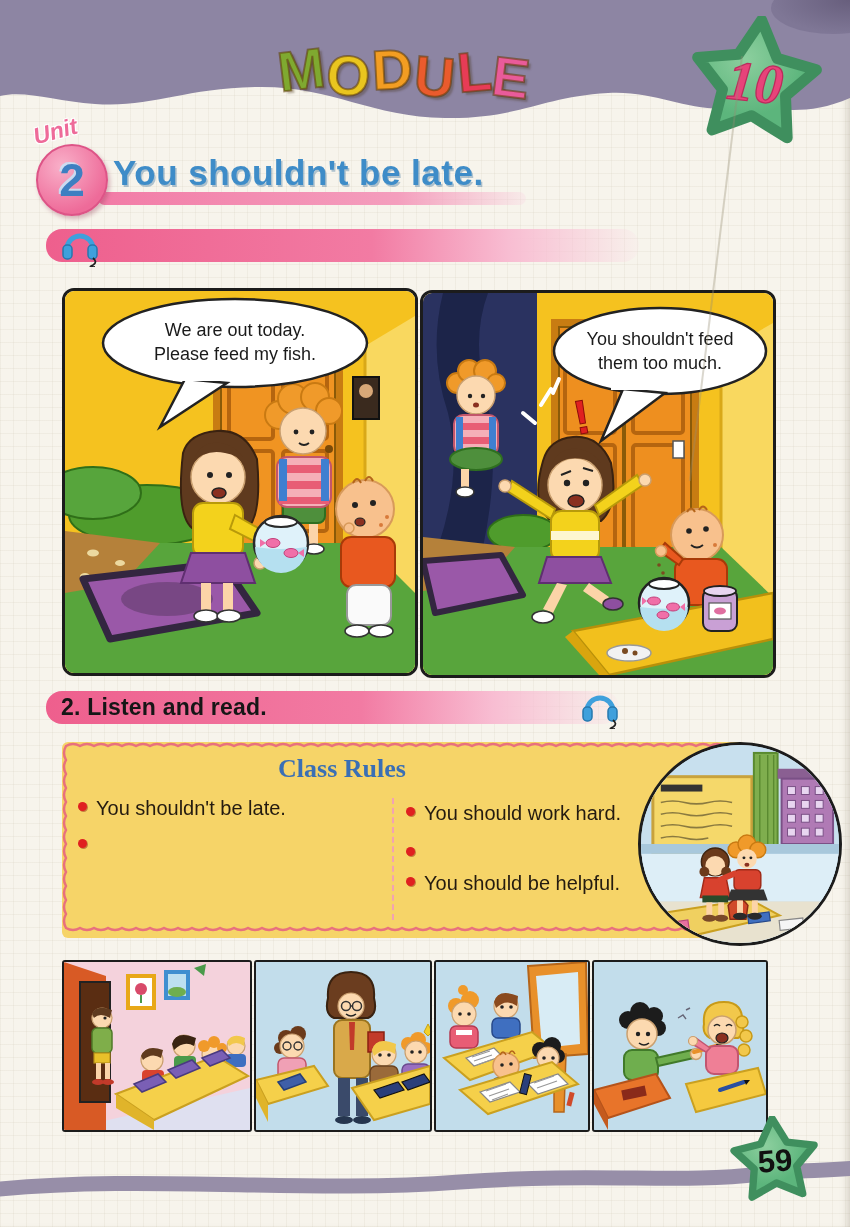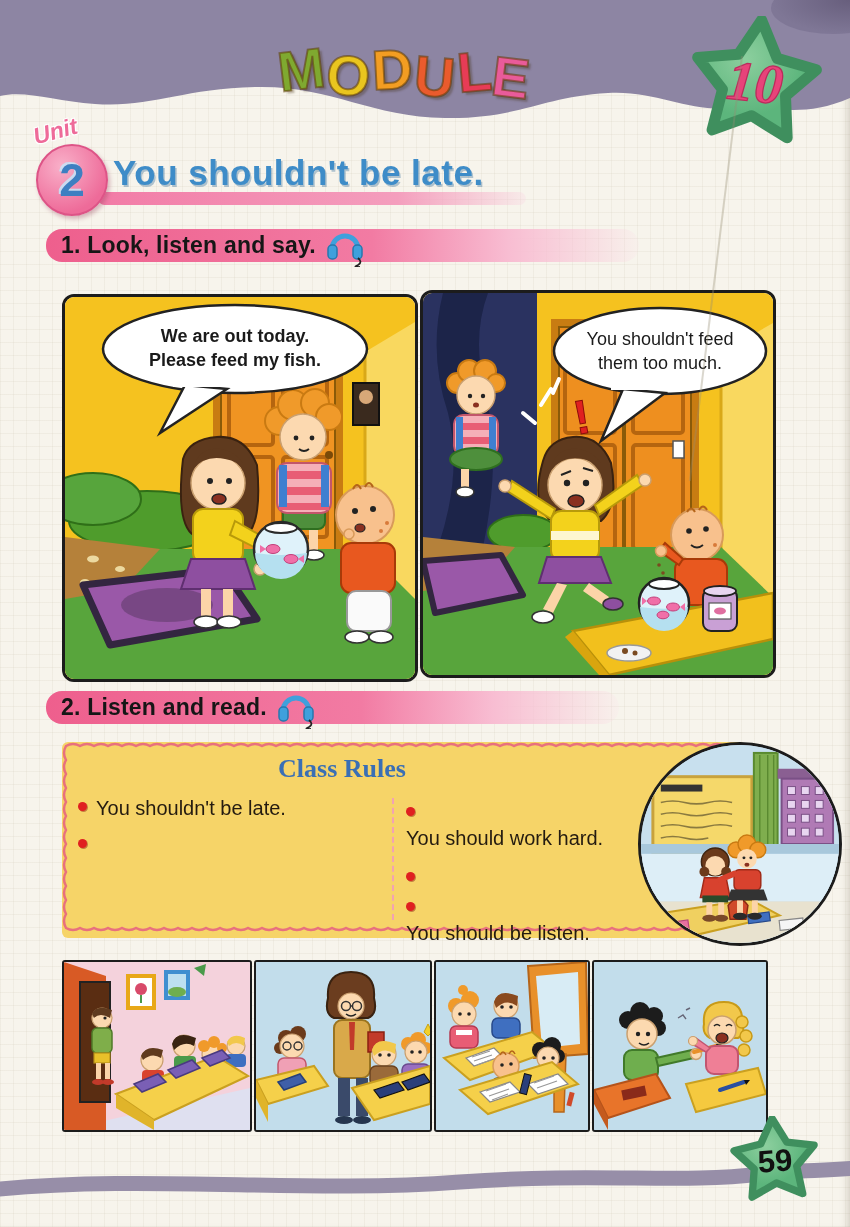--- a/index.html
+++ b/index.html
@@ -37,40 +37,40 @@
   #page-title{left:113px;top:153px;font-size:35px;font-weight:900;color:var(--title_blue);
     letter-spacing:.5px;z-index:3;text-shadow:1.5px 1.5px 0 rgba(40,100,150,.35);}
   #title-bar{left:98px;top:192px;width:428px;height:13px;border-radius:7px;z-index:1;
     background:linear-gradient(90deg,#f27ba6,#f49ebd 70%,rgba(250,210,226,.25));}
   
   .section-bar{height:33px;border-radius:16px;display:flex;align-items:center;
     padding-left:15px;gap:10px;
     background:linear-gradient(90deg,var(--pink) 0%,#f27ba3 55%,#f8bdd2 78%,rgba(252,222,233,.15) 100%);}
   .section-bar .lbl{font-size:23px;font-weight:800;color:#161616;letter-spacing:.2px;white-space:nowrap;}
   #sec1{left:46px;top:229px;width:578px;}
-  #sec2{left:46px;top:691px;width:558px;}
+  #sec2{left:46px;top:691px;width:558px;justify-content:space-between;}
   
   .panel{border:3px solid #1c1c1c;border-radius:12px;overflow:hidden;background:#fff;}
-  #panel1{left:62px;top:294px;width:350px;height:382px;font-weight:bold;}
+  #panel1{left:62px;top:288px;width:350px;height:382px;}
   #panel2{left:420px;top:290px;width:350px;height:382px;}
   .bubble-text{font-family:"Liberation Sans",sans-serif;font-size:18px;fill:#1a1a1a;}
   
   #rules-wrap{left:62px;top:742px;width:773px;height:204px;}
   #rules-box{position:absolute;left:0;top:0;width:684px;height:196px;
     background:var(--box_yellow);border-radius:6px;}
   #rules-wave{position:absolute;left:0;top:0;pointer-events:none;}
   #rules-title{position:absolute;left:0;top:12px;width:560px;text-align:center;
     font-family:"Liberation Serif","DejaVu Serif",serif;font-weight:bold;
     font-size:26px;color:var(--rules_blue);}
   .rules-col{position:absolute;list-style:none;margin:0;padding:0;}
   #rules-left{left:16px;top:53px;width:300px;}
   #rules-right{left:344px;top:58px;width:280px;}
   .rules-col li{display:flex;gap:9px;font-size:20px;color:#241b10;line-height:1.3;}
   #rules-left li{margin-bottom:11px;max-width:262px;}
-  #rules-right li{margin-bottom:14px;flex-direction:column;}
+  #rules-right li{margin-bottom:14px;}
   .dot{flex:0 0 auto;width:9px;height:9px;border-radius:50%;background:var(--bullet);
     margin-top:7px;box-shadow:1px 1px 0 rgba(120,0,0,.4);}
   #rules-divider{position:absolute;left:330px;top:56px;height:122px;border-left:2px dashed #f2a3b2;}
   #rules-circle{position:absolute;left:576px;top:0px;width:198px;height:198px;border-radius:50%;
     border:3px solid #1c1c1c;overflow:hidden;background:#c8e0ee;z-index:2;}
   
   .strip-panel{border:2px solid #1c1c1c;border-radius:3px;overflow:hidden;top:960px;height:168px;background:#c2ddeb;}
   #pA{left:62px;width:186px;}
   #pB{left:254px;width:174px;}
   #pC{left:434px;width:152px;}
@@ -117,21 +117,20 @@
   </svg>
 
   <div id="unit-word" class="abs">Unit</div>
   <div id="unit-circle" class="abs">
     <span>2</span>
   </div>
   <div id="title-bar" class="abs"></div>
   <div id="page-title" class="abs">You shouldn't be late.</div>
 
   <div id="sec1" class="section-bar abs">
-    <span class="lbl">1. Look, listen and say.</span>
     <svg width="38" height="42" viewBox="0 0 38 42">
       <path d="M6,24 A13,13 0 0 1 32,24" fill="none" stroke="var(--hp_blue)" stroke-width="5" stroke-linecap="round"></path>
       <rect x="2" y="20" width="9" height="14" rx="4" fill="var(--hp_blue)" stroke="#2678ae" stroke-width="1.5"></rect>
       <rect x="27" y="20" width="9" height="14" rx="4" fill="var(--hp_blue)" stroke="#2678ae" stroke-width="1.5"></rect>
       <path d="M32,33 q5,4 0,7 q-6,3 2,2" fill="none" stroke="#222" stroke-width="1.8"></path>
     </svg>
   </div>
 
   <div id="panel1" class="panel abs">
     <svg width="100%" height="100%" viewBox="0 0 350 382" preserveAspectRatio="none">
@@ -370,21 +369,21 @@
     <ul id="rules-right" class="rules-col">
       <li>
           <span class="dot"></span>
           <span>You should work hard.</span>
         </li>
       <li>
           <span class="dot"></span>
         </li>
       <li>
           <span class="dot"></span>
-          <span>You should be listen.</span>
+          <span>You should be helpful.</span>
         </li>
     </ul>
     <div id="rules-circle">
       <svg width="100%" height="100%" viewBox="0 0 200 200">
         <rect width="200" height="200" fill="#c8e0ee"></rect>
         <rect x="12" y="32" width="100" height="78" fill="#f5d86a" stroke="#c8a23c" stroke-width="3"></rect>
         <rect x="20" y="40" width="42" height="7" fill="#333"></rect>
         <path d="M20,58 q12,-3 24,0 q12,3 24,0 q12,-3 24,0 M20,70 q12,-3 24,0 q12,3 24,0 q12,-3 24,0 M20,82 q12,-3 24,0 q12,3 24,0 q12,-3 24,0 M20,94 q12,-3 24,0 q12,3 24,0" fill="none" stroke="#8a7a40" stroke-width="1.6"></path>
         <rect x="114" y="8" width="24" height="94" fill="#7fae4e" stroke="#5a8a30" stroke-width="2"></rect>
         <path d="M120,10 V100 M128,10 V100 M134,10 V100" stroke="#5a8a30" stroke-width="1.4"></path>

